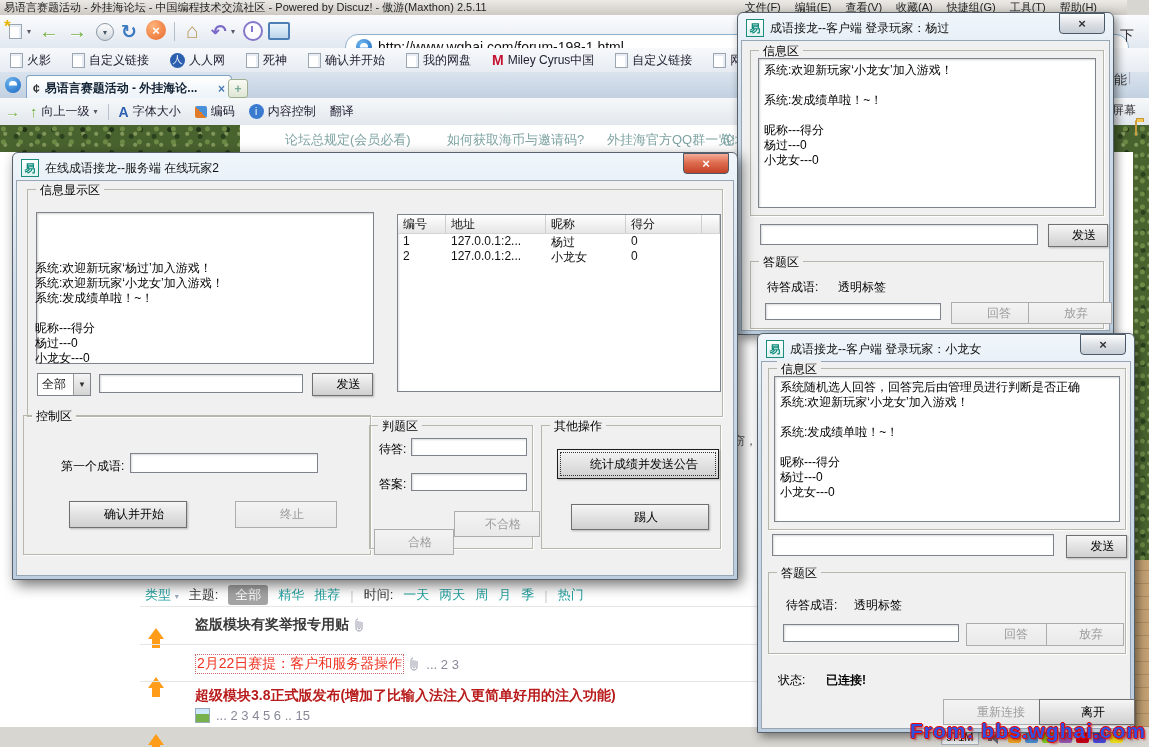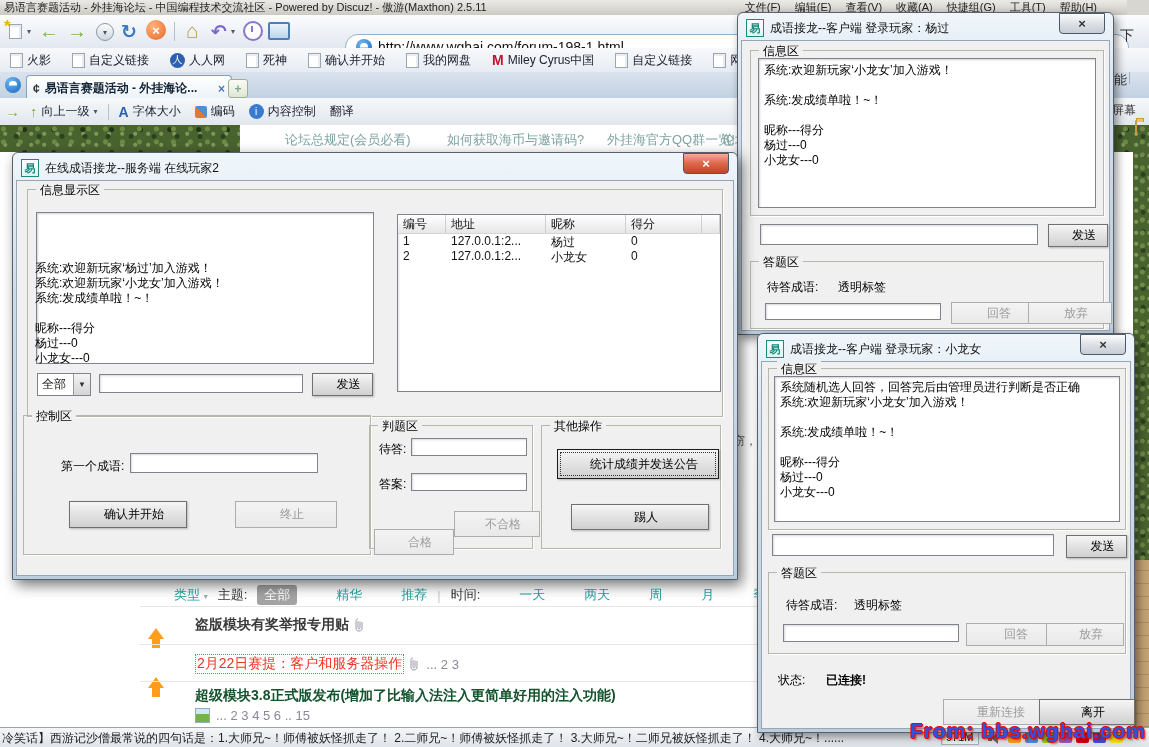--- a/index.html
+++ b/index.html
@@ -59,30 +59,30 @@
         background-image:radial-gradient(circle at 20% 30%,#6d8a44 2px,transparent 3px),
           radial-gradient(circle at 70% 60%,#2c421f 2px,transparent 3px),
           radial-gradient(circle at 40% 80%,#81975a 1.5px,transparent 2.5px),
           radial-gradient(circle at 85% 20%,#223417 2px,transparent 3px);
         background-size:17px 13px,23px 19px,13px 11px,29px 23px;}
   .sand{background-color:#c2a173;
         background-image:repeating-linear-gradient(0deg,rgba(110,80,50,.28) 0 1px,transparent 1px 13px),
           repeating-linear-gradient(90deg,rgba(110,80,50,.2) 0 1px,transparent 1px 24px);}
   .whitepage{background:#fff;}
   .pagelink{position:absolute;top:131px;font-size:13px;color:#7fa3a3;}
-  .teal{color:#25a2a0;margin-left:29px;}
+  .teal{color:#25a2a0;}
   .graysep{color:#ccc;}
   .badge-all{background:#a3a3a3;color:#fff;border-radius:3px;padding:1px 7px;}
   .pin{width:0;height:0;border-left:8px solid transparent;border-right:8px solid transparent;
        border-bottom:11px solid #ff9d1a;position:relative;}
   .pin::after{content:"";position:absolute;left:-4px;top:11px;width:8px;height:9px;background:#ff9d1a;}
   .threadrow{position:absolute;left:195px;display:flex;align-items:center;gap:6px;}
   .t-black{font-size:14px;font-weight:bold;color:#3a3a3a;}
   .t-redlink{font-size:14px;color:#e32;border:1px dotted #c66;padding:0 1px;}
-  .t-redbold{font-size:14px;font-weight:bold;color:#14532d;}
+  .t-redbold{font-size:14px;font-weight:bold;color:#b91c1c;}
   .pages{font-size:13px;color:#889;}
   .divider{position:absolute;left:140px;width:993px;height:1px;background:#e6e6e6;}
   .imgattach{width:13px;height:13px;border:1px solid #9ab;background:linear-gradient(#cde8fb 40%,#76b14c 40%);}
 
   
   .dlg{position:absolute;border:1px solid #56616c;border-radius:6px 6px 0 0;
        background:linear-gradient(#f0f6fb,#cfdcea 32%,#bccddd);box-shadow:3px 4px 10px rgba(0,0,0,.45);}
   .dlgtitle{position:absolute;left:8px;top:6px;display:flex;align-items:center;gap:6px;font-size:12px;color:#101010;}
   .elang{width:16px;height:16px;background:linear-gradient(#ffffff,#dff3ef);border:1px solid #1d8a7e;
          color:#0e8a7c;font-size:11px;font-weight:bold;display:flex;align-items:center;justify-content:center;flex:none;}
@@ -318,23 +318,20 @@
 
   
   <span class="frag" style="left:1120px;top:27px;font-size:14px;">下</span>
   <span class="frag" style="left:1114px;top:71px;font-size:13px;">能</span>
   <span class="frag" style="left:1128px;top:70px;color:#aab;">|</span>
   <span class="abs foldericon" style="left:1135px;top:72px;"></span>
   <span class="frag" style="left:1112px;top:102px;font-size:12px;">屏幕</span>
   <span class="frag" style="left:733px;top:433px;color:#555;">窃，</span>
 
   
-  <div class="abs statusbar">
-    <span class="nowrap" style="padding-left:2px;">冷笑话】西游记沙僧最常说的四句话是：1.大师兄~！师傅被妖怪抓走了！ 2.二师兄~！师傅被妖怪抓走了！ 3.大师兄~！二师兄被妖怪抓走了！ 4.大师兄~！......</span>
-  </div>
   <div class="membox">971M</div>
   <div class="spk"></div>
   <div class="tray">
     <span class="trayicon" style="background:#f5a623;"></span>
     <span class="trayicon" style="background:#4a90d9;"></span>
     <span class="trayicon" style="background:#7ed321;"></span>
     <span class="trayicon" style="background:#9b59b6;"></span>
     <span class="trayicon" style="background:#d0021b;"></span>
     <span class="trayicon" style="background:#4a4ae0;"></span>
     <span class="trayicon" style="background:#f8e71c;"></span>

